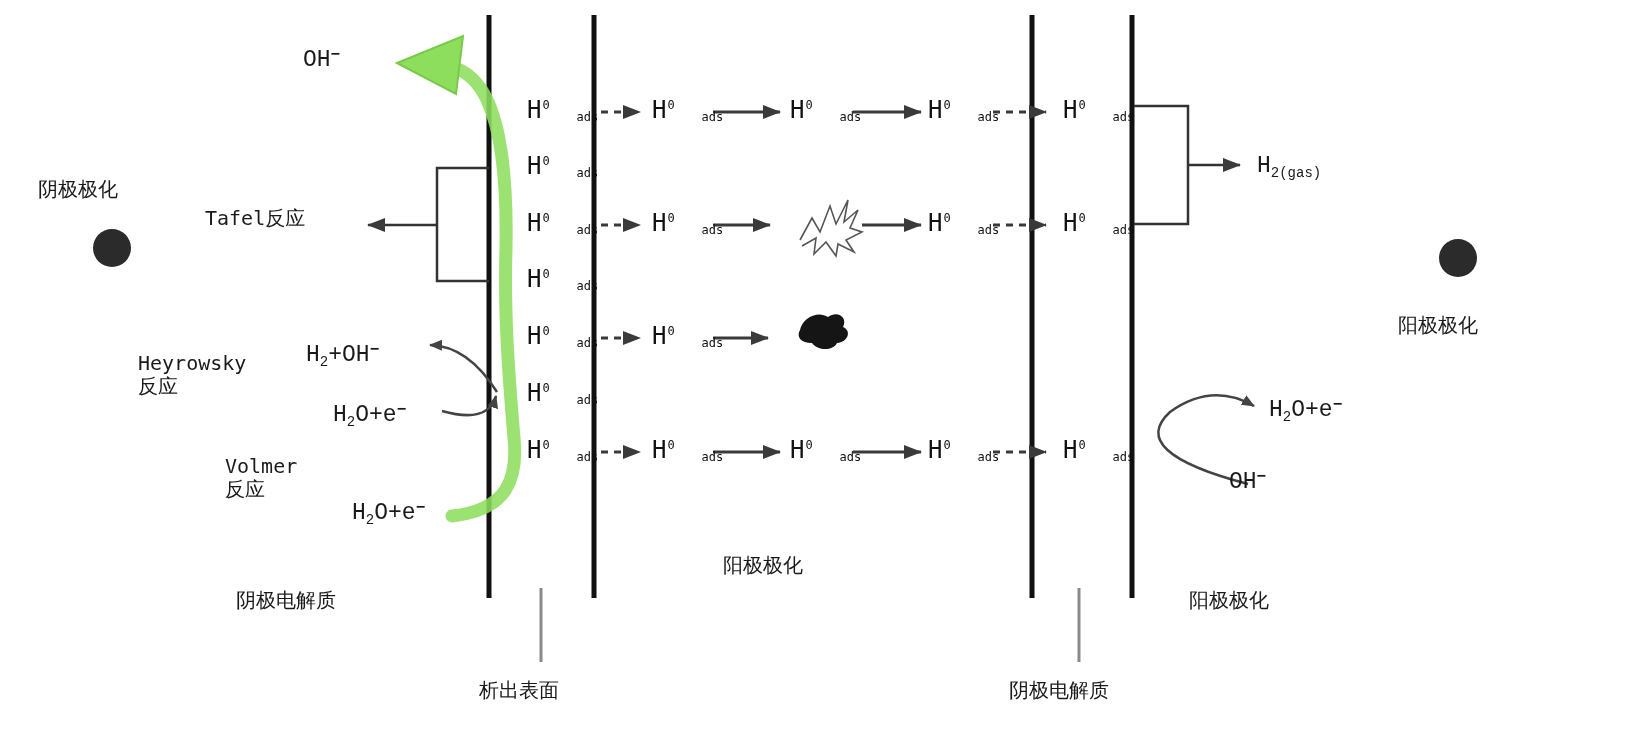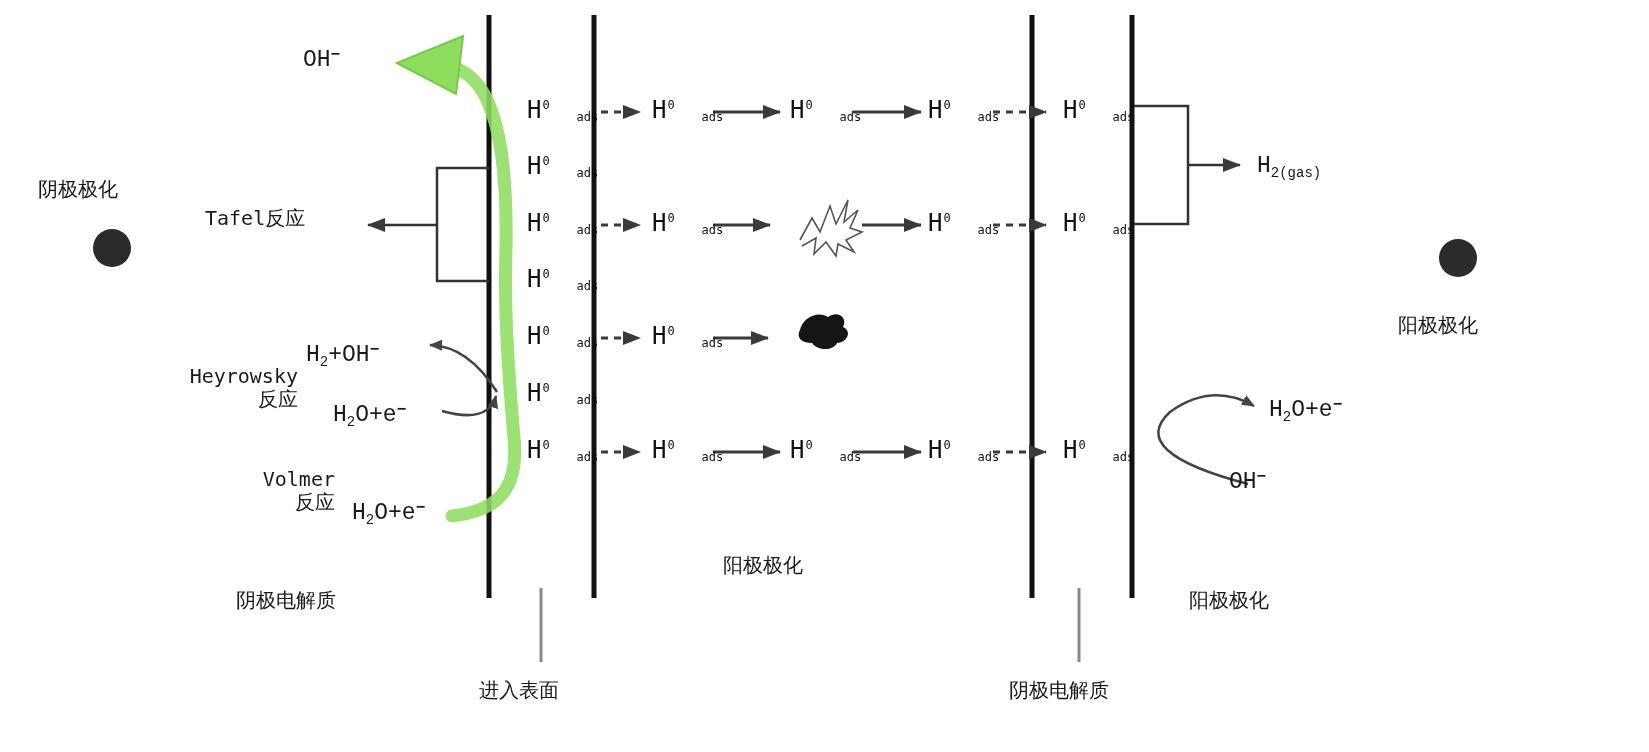--- a/index.html
+++ b/index.html
@@ -6,21 +6,21 @@
   .stage{
     position:relative;width:1649px;height:752px;background:#ffffff;overflow:hidden;
     font-family:"DejaVu Sans",sans-serif;color:#1a1a1a;
   }
   svg.overlay{position:absolute;left:0;top:0;width:1649px;height:752px;}
   .label{
     position:absolute;white-space:nowrap;
     font-family:"DejaVu Sans Mono","DejaVu Sans",monospace;
     font-size:20px;line-height:1.15;color:#1a1a1a;
   }
-  .cjkblock{text-align:right;margin-top:13px;}
+  .cjkblock{text-align:left;}
   .formula{font-size:23px;font-family:Liberation Mono, monospace;}
   .formula sub{font-size:14px;vertical-align:-5px;}
   .formula sup{font-size:16px;vertical-align:7px;font-weight:700;letter-spacing:-1px;}
   .hads{
     position:absolute;font-family:"DejaVu Sans Mono","DejaVu Sans",monospace;
     font-size:24px;color:#111;display:flex;align-items:center;
   }
   .hads .ss{
     display:inline-flex;flex-direction:column;justify-content:center;
     font-size:12px;line-height:12px;margin-left:1px;transform:translateY(1px);
@@ -115,21 +115,21 @@
   </div>
 
   <div class="label cjkblock" style="left:225px;top:455px;width:110px">
     <div>Volmer</div>
     <div>反应</div>
   </div>
 
   <div class="label" style="left:236px;top:589px">阴极电解质</div>
   <div class="label" style="left:723px;top:554px">阳极极化</div>
   <div class="label" style="left:1189px;top:589px">阳极极化</div>
-  <div class="label" style="left:479px;top:679px">进入表面</div>
+  <div class="label" style="left:479px;top:679px">析出表面</div>
   <div class="label" style="left:1009px;top:679px">阴极电解质</div>
 
   <div class="label formula" style="left:303px;top:46px">
     <span>OH</span><sup>−</sup>
   </div>
 
   <div class="label formula" style="left:306px;top:341px">
     <span>H</span><sub>2</sub><span>+OH</span><sup>−</sup>
   </div>
 

